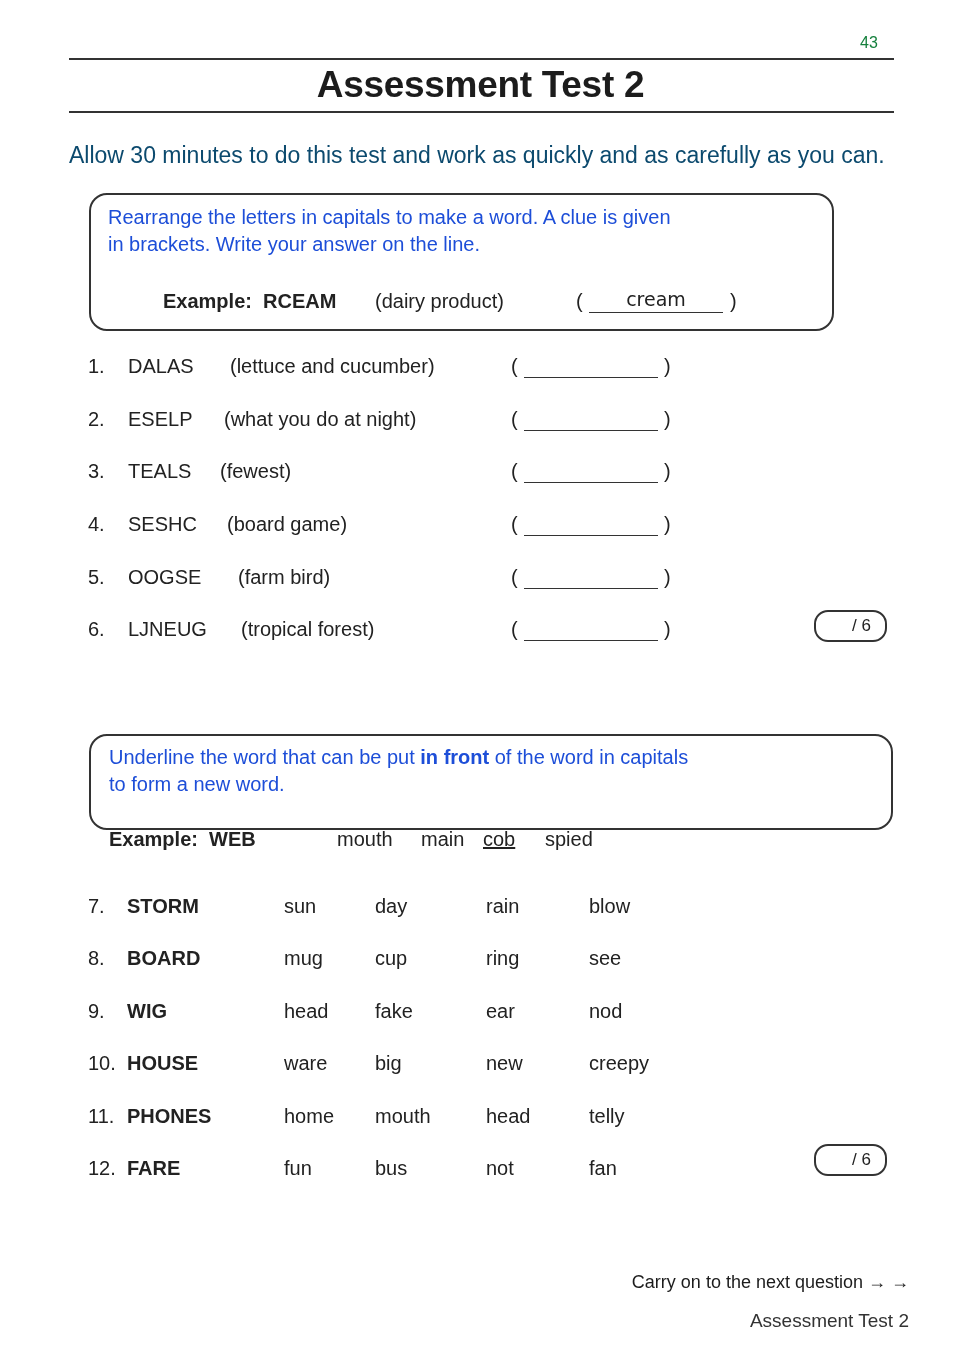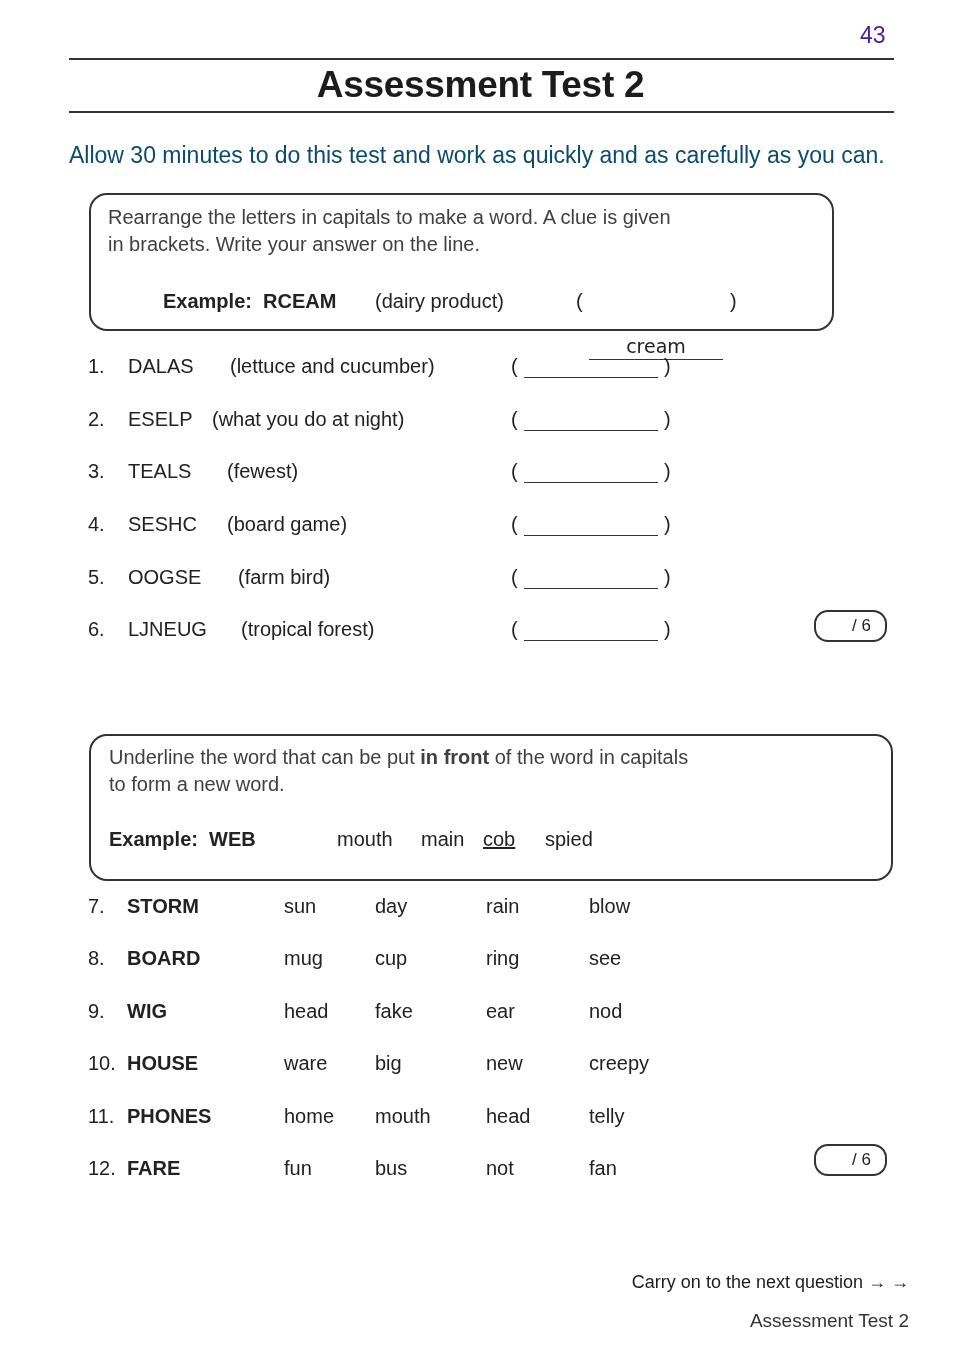--- a/index.html
+++ b/index.html
@@ -1,29 +1,29 @@
 <!DOCTYPE html>
 <html><head>
 <meta charset="utf-8">
 <style>
   html, body { margin:0; padding:0; background:#ffffff; }
   body { width:961px; height:1360px; position:relative; overflow:hidden;
          font-family:"Liberation Sans", sans-serif; color:#222; }
   .abs { position:absolute; }
-  .page-num { left:860px; top:22px; font-size:23px; color:#4c1d95; }
+  .page-num { left:860px; top:34px; font-size:16px; color:#15803d; }
   .rule { left:69px; width:825px; height:0; border-top:2px solid #333; }
   .title { left:0; width:961px; top:64px; text-align:center; font-size:37px; font-weight:bold; color:#1c1c1c; letter-spacing:-0.3px; }
   .intro { left:69px; top:142px; font-size:23px; color:#0c4a6e; }
   .box { border:2px solid #333; border-radius:18px; box-sizing:border-box; }
   .box1 { left:89px; top:193px; width:745px; height:138px; }
-  .box2 { left:89px; top:734px; width:804px; height:147px; }
-  .instr { font-size:20px; line-height:27px; color:#404040; }
+  .box2 { left:89px; top:734px; width:804px; height:96px; }
+  .instr { font-size:20px; line-height:27px; color:#1d4ed8; }
   .b { font-weight:bold; }
   .ex-row { font-size:20px; color:#222; }
-  .ans-line { display:inline-block; width:134px; border-bottom:1.5px solid #333; text-align:center; height:22px; vertical-align:baseline;margin-top:47px; }
+  .ans-line { display:inline-block; width:134px; border-bottom:1.5px solid #333; text-align:center; height:22px; vertical-align:baseline; }
   .handwritten { font-family:"DejaVu Sans", sans-serif; font-size:19px; position:relative; top:-2px; }
   .q-row { left:88px; font-size:20px; color:#222; width:600px; height:26px; }
   .q-row .num { position:absolute; left:0; }
   .q-row .word { position:absolute; left:40px; }
   .q-row .paren { position:absolute; left:423px; }
   .q-row .blank { position:absolute; left:436px; top:2px; width:134px; height:20px; border-bottom:1.5px solid #333; }
   .q-row .paren-close { position:absolute; left:576px; }
   .score { width:73px; height:32px; border:2px solid #333; border-radius:14px; box-sizing:border-box; font-size:17px; text-align:right; padding-right:14px; line-height:28px; color:#222; }
   .w-row { left:88px; font-size:20px; color:#222; width:600px; height:26px; }
   .w-row .num { position:absolute; left:0; }
@@ -67,29 +67,29 @@
       <span class="num">1.</span>
       <span class="word">DALAS</span>
       <span style="position:absolute; left:142px;">(lettuce and cucumber)</span>
       <span class="paren">(</span>
       <span class="blank"></span>
       <span class="paren-close">)</span>
     </div>
     <div class="abs q-row" style="top: 408px;">
       <span class="num">2.</span>
       <span class="word">ESELP</span>
-      <span style="position:absolute; left:124px;">(what you do at night)</span>
+      <span style="position:absolute; left:136px;">(what you do at night)</span>
       <span class="paren">(</span>
       <span class="blank"></span>
       <span class="paren-close">)</span>
     </div>
     <div class="abs q-row" style="top: 460px;">
       <span class="num">3.</span>
       <span class="word">TEALS</span>
-      <span style="position:absolute; left:139px;">(fewest)</span>
+      <span style="position:absolute; left:132px;">(fewest)</span>
       <span class="paren">(</span>
       <span class="blank"></span>
       <span class="paren-close">)</span>
     </div>
     <div class="abs q-row" style="top: 513px;">
       <span class="num">4.</span>
       <span class="word">SESHC</span>
       <span style="position:absolute; left:139px;">(board game)</span>
       <span class="paren">(</span>
       <span class="blank"></span>

